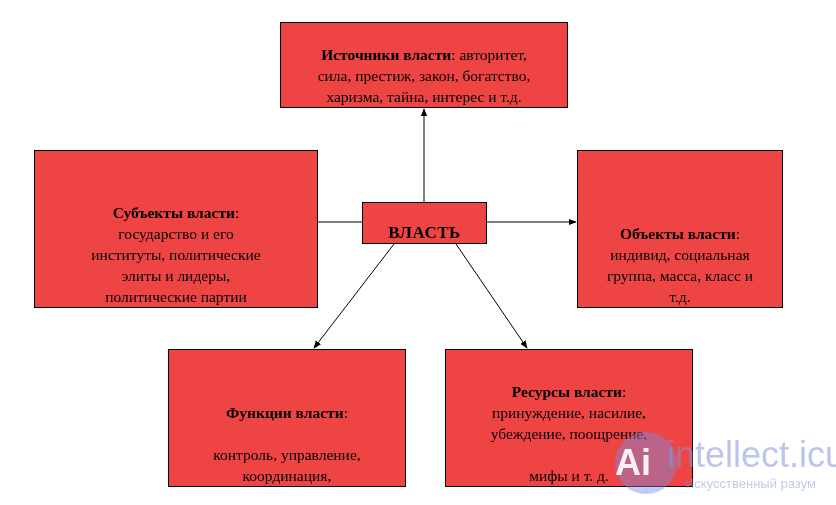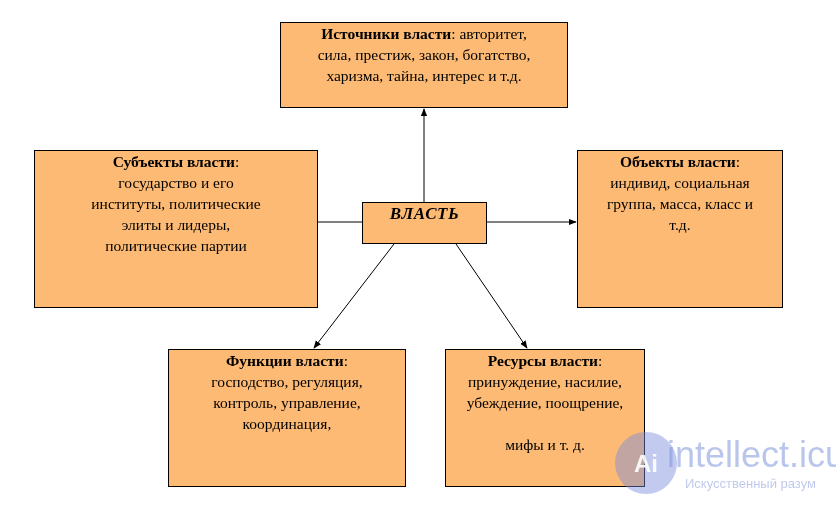--- a/index.html
+++ b/index.html
@@ -1,34 +1,34 @@
 <!DOCTYPE html>
 <html><head>
 <meta charset="utf-8">
 <style>
   html, body { margin: 0; padding: 0; background: #ffffff; }
   body { width: 836px; height: 505px; position: relative; overflow: hidden;
          font-family: "Liberation Serif", "DejaVu Serif", serif; color: #000; }
   .box { position: absolute; box-sizing: border-box; border: 1px solid #000;
-         background: #fdba74; display: flex; align-items: flex-start; justify-content: center;
+         background: #ef4444; display: flex; align-items: flex-end; justify-content: center;
          text-align: center; font-size: 15.5px; line-height: 21px; }
   .box .inner { display: block; }
   .box b { font-weight: bold; }
   #top    { left: 280px; top: 22px;  width: 288px; height: 86px; }
   #left   { left: 34px;  top: 150px; width: 284px; height: 158px; }
   #right  { left: 577px; top: 150px; width: 206px; height: 158px; }
-  #center { left: 362px; top: 202px; width: 125px; height: 42px; font-size: 17px; font-weight: bold; letter-spacing: 0.5px; font-style: italic; }
+  #center { left: 362px; top: 202px; width: 125px; height: 42px; font-size: 17px; font-weight: bold; letter-spacing: 0.5px; }
   #bl     { left: 168px; top: 349px; width: 238px; height: 138px; }
-  #br     { left: 445px; top: 349px; width: 200px; height: 138px; }
+  #br     { left: 445px; top: 349px; width: 248px; height: 138px; }
   svg.arrows { position: absolute; left: 0; top: 0; width: 836px; height: 505px; pointer-events: none; }
   .wm { position: absolute; left: 605px; top: 432px; width: 230px; height: 70px; pointer-events: none; }
   .wm .logo { position: absolute; left: 10px; top: 0; width: 62px; height: 62px; border-radius: 50%;
               background: rgba(120,140,220,0.45); }
-  .wm .logo span { position: absolute; left: 0; right: 0; top: 18px; text-align: center; color: rgba(255,255,255,0.9);
-              font-family: "Liberation Sans", sans-serif; font-size: 24px; font-weight: bold; }
+  .wm .logo span { position: absolute; left: 0; right: 0; top: 10px; color: rgba(255,255,255,0.9);
+              font-family: "Liberation Sans", sans-serif; font-size: 36px; font-weight: bold; }
   .wm .name { position: absolute; left: 62px; top: 2px; font-family: "Liberation Sans", sans-serif;
               font-size: 36px; color: rgba(130,150,220,0.55); letter-spacing: 0px; }
   .wm .tag { position: absolute; left: 80px; top: 44px; font-family: "Liberation Sans", sans-serif;
               font-size: 13px; color: rgba(130,150,220,0.5); }
 </style>
 </head>
 <body>
 
 <svg class="arrows" viewBox="0 0 836 505">
   <defs>
@@ -70,21 +70,21 @@
   </div>
 </div>
 
 <div id="center" class="box">
   <span>ВЛАСТЬ</span>
 </div>
 
 <div id="bl" class="box">
   <div class="inner">
     <b>Функции власти</b><span>:</span><br>
-    <span>господство, регуляция,</span><br>
+    <br>
     <span>контроль, управление,</span><br>
     <span>координация,</span><br>
   </div>
 </div>
 
 <div id="br" class="box">
   <div class="inner">
     <b>Ресурсы власти</b><span>:</span><br>
     <span>принуждение, насилие,</span><br>
     <span>убеждение, поощрение,</span><br>

